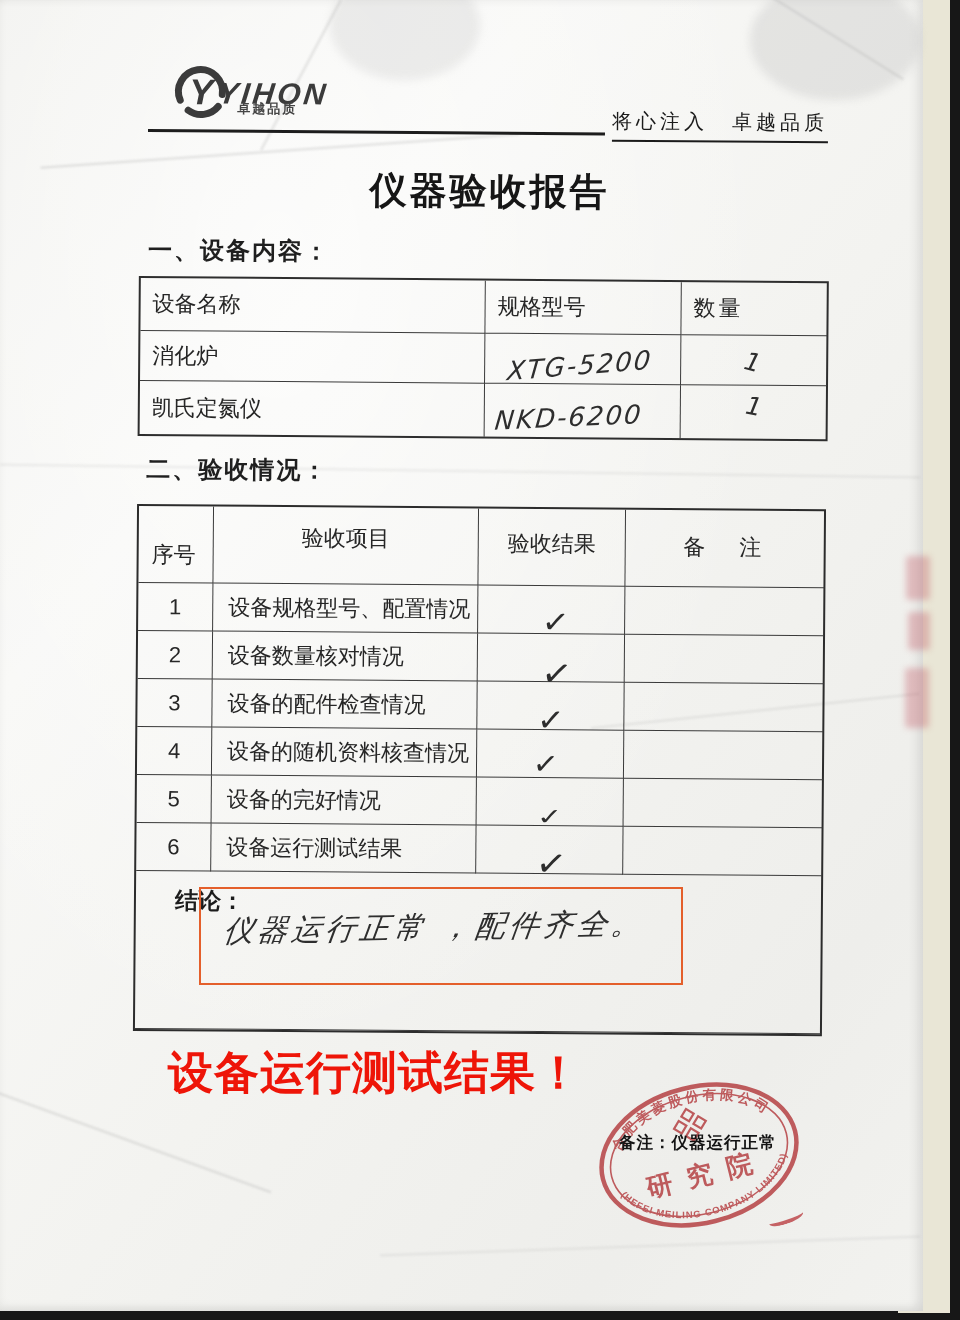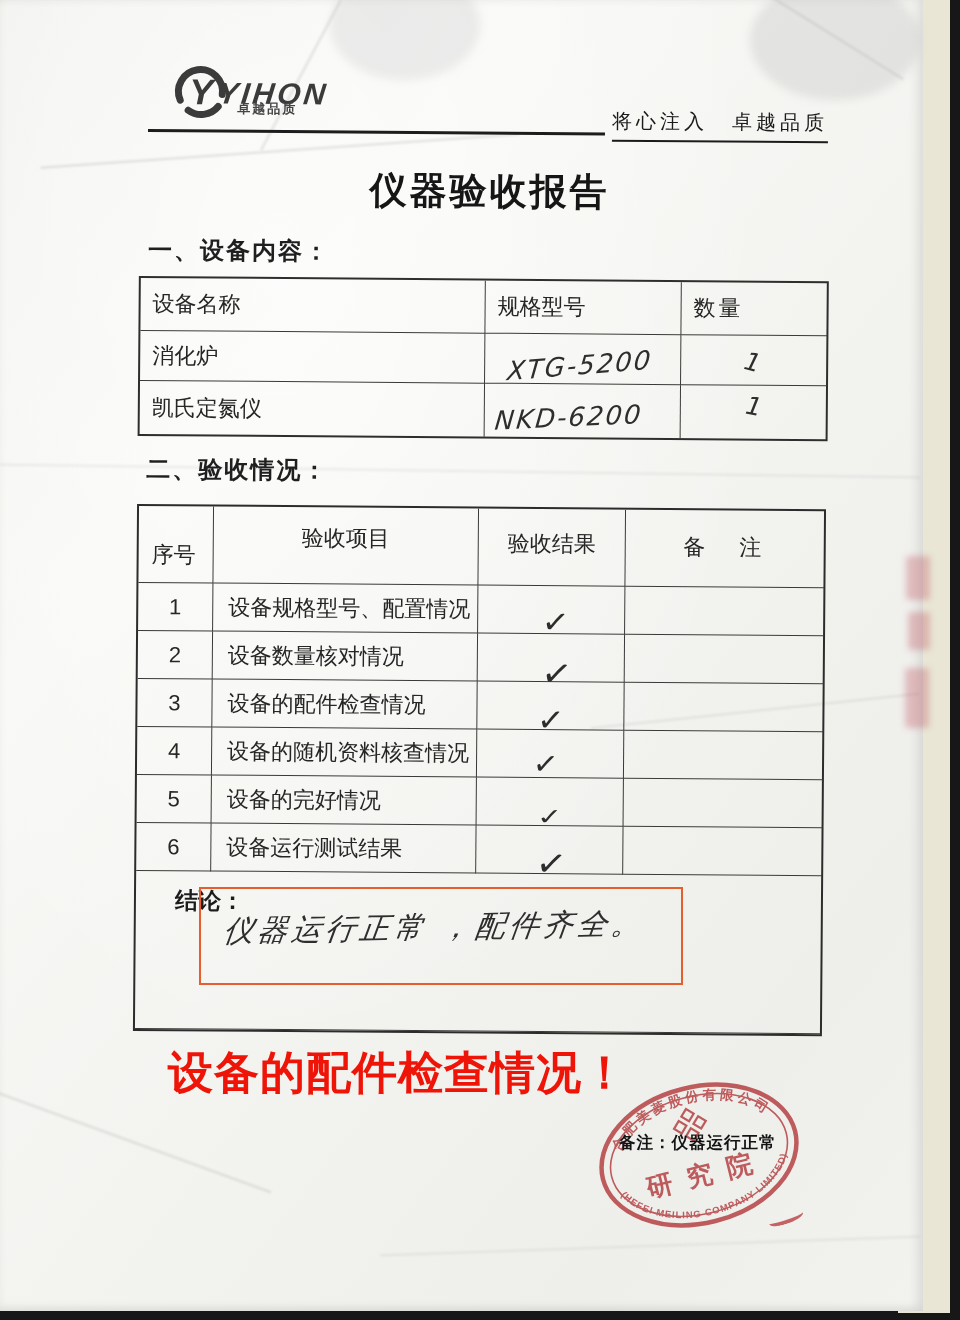--- a/index.html
+++ b/index.html
@@ -210,21 +210,21 @@
       <div class="lastc"></div>
 
       <div class="concl lastc">
         <span class="concl-label">结论：</span>
         <span class="hand hw-concl">仪器运行正常 ，配件齐全。</span>
       </div>
     </div>
   </div>
 
   <div class="abs hi-box"></div>
-  <div class="abs red-caption">设备的配件检查情况！</div>
+  <div class="abs red-caption">设备运行测试结果！</div>
 
   <svg class="abs stamp" viewBox="0 0 214 154">
     <defs>
       <path id="arcTop" d="M 24,77 A 77,50 0 0 1 190,77" fill="none"></path>
       <path id="arcBot" d="M 16,77 A 88,59 0 0 0 198,77" fill="none"></path>
     </defs>
     <ellipse cx="107" cy="77" rx="99" ry="68" fill="none" stroke="#c4494d" stroke-width="4.5"></ellipse>
     <ellipse cx="107" cy="77" rx="90" ry="59" fill="none" stroke="#c4494d" stroke-width="1.6"></ellipse>
     <text font-size="13.5" font-weight="bold" letter-spacing="3.5" font-family="Liberation Sans, sans-serif">
       <textPath href="#arcTop" xlink:href="#arcTop" startOffset="50%" text-anchor="middle">合肥美菱股份有限公司</textPath>

